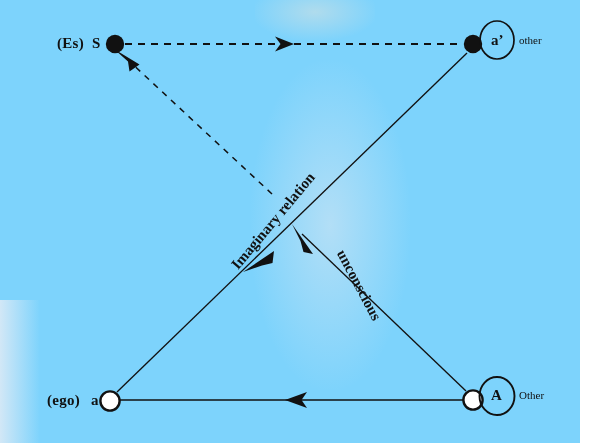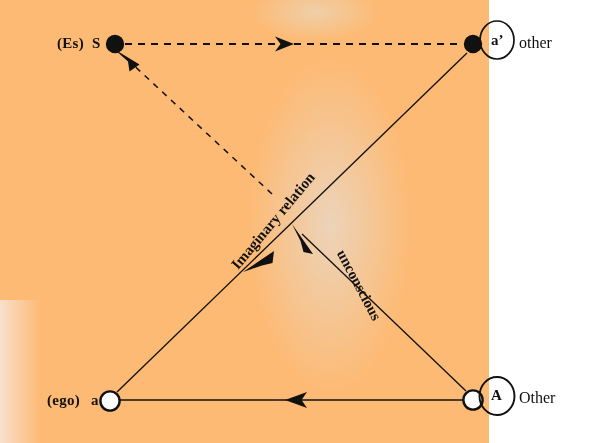--- a/index.html
+++ b/index.html
@@ -8,23 +8,23 @@
   }
   body {
     width: 608px;
     height: 443px;
     background: #ffffff;
     font-family: "Liberation Serif", "DejaVu Serif", serif;
     overflow: hidden;
   }
   #schema-l {
     position: relative;
-    width: 489px;
+    width: 580px;
     height: 443px;
-    background: #fdba74;
+    background: #7dd3fc;
   }
   #schema-svg {
     position: absolute;
     left: 0;
     top: 0;
     width: 608px;
     height: 443px;
   }
   .node-label {
     position: absolute;
@@ -40,21 +40,21 @@
     font-family: "Liberation Serif", "DejaVu Serif", serif;
     font-weight: bold;
     font-size: 15px;
     color: #111111;
     white-space: nowrap;
   }
   .side-label {
     position: absolute;
     font-family: "Liberation Serif", "DejaVu Serif", serif;
     font-weight: normal;
-    font-size: 16px;
+    font-size: 11px;
     color: #111111;
     white-space: nowrap;
   }
   .edge-label {
     position: absolute;
     font-family: "Liberation Serif", "DejaVu Serif", serif;
     font-weight: bold;
     font-size: 15px;
     color: #111111;
     white-space: nowrap;

